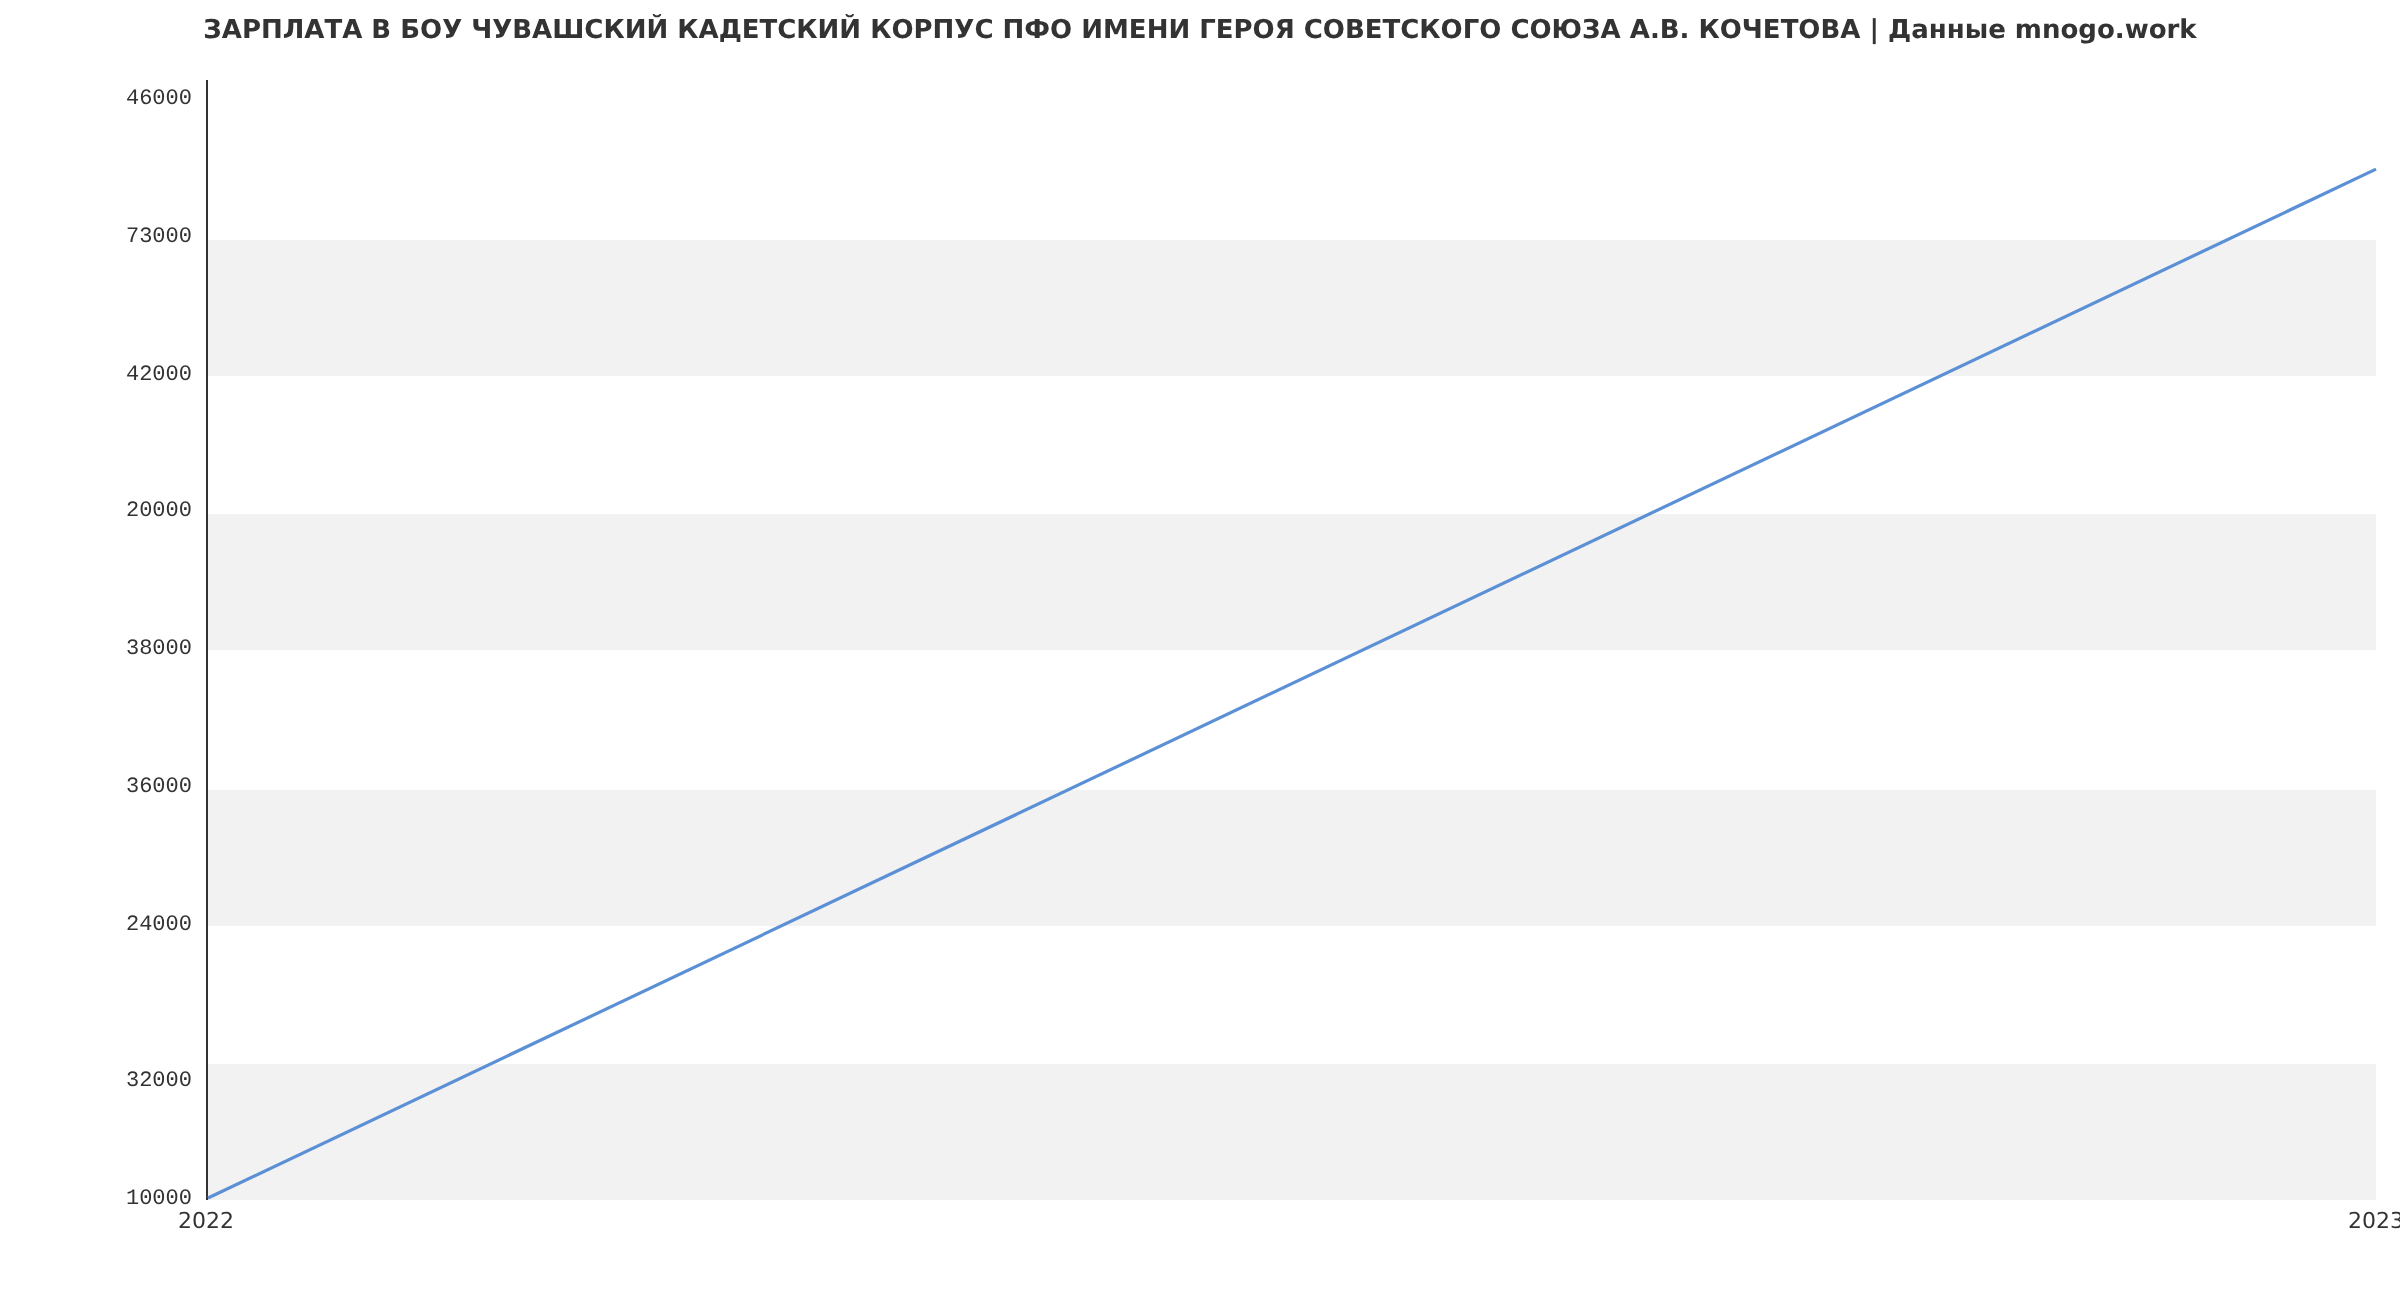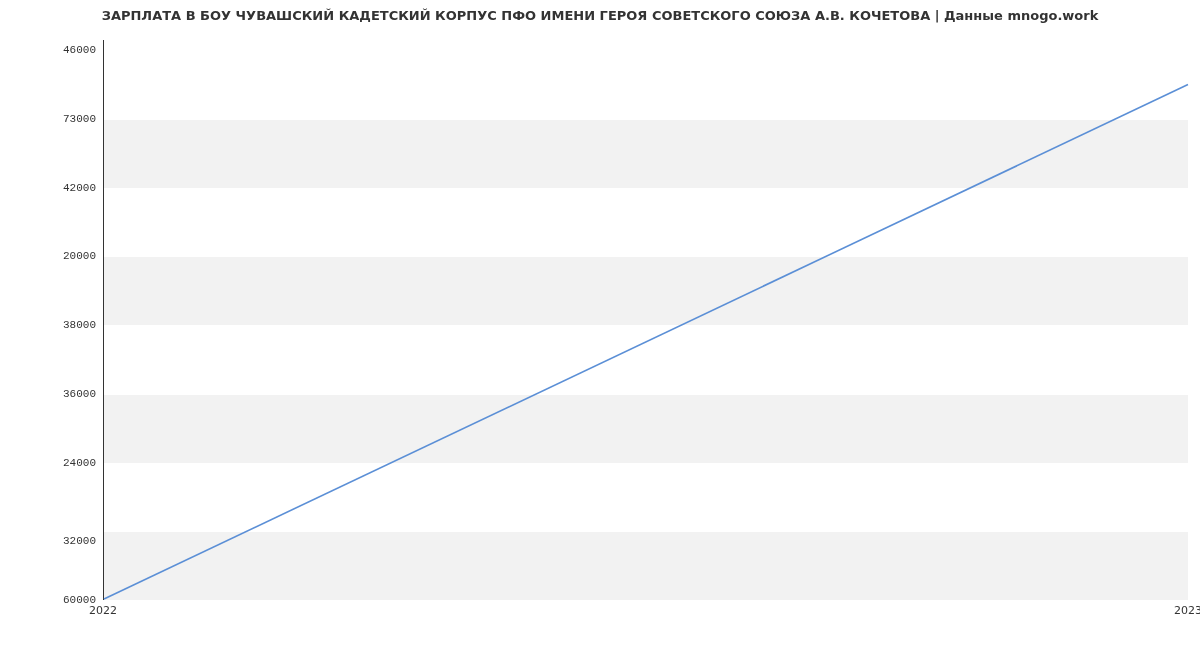--- a/index.html
+++ b/index.html
@@ -97,21 +97,21 @@
       <div class="gridline" style="top: 285.153px;"></div>
       <div class="gridline" style="top: 216.442px;"></div>
       <div class="gridline" style="top: 147.73px;"></div>
       <div class="gridline" style="top: 79.0184px;"></div>
       <div class="gridline" style="top: 10.3067px;"></div>
       <svg class="line" preserveAspectRatio="none" viewBox="0 0 1085 560">
         <polyline points="0,560 1085,44.6625766871166" fill="none" stroke="#5b8fd6" stroke-width="1.6"></polyline>
       </svg>
   </div>
 
-<div class="ytick" style="top: 600px;">60000</div>
+<div class="ytick" style="top: 600px;">10000</div>
     <div class="ytick" style="top: 531.288px; margin-top: 10px;">32000</div>
     <div class="ytick" style="top: 462.577px;">24000</div>
     <div class="ytick" style="top: 393.865px;">36000</div>
     <div class="ytick" style="top: 325px;">38000</div>
     <div class="ytick" style="top: 256.442px;">20000</div>
     <div class="ytick" style="top: 187.73px;">42000</div>
     <div class="ytick" style="top: 119.018px;">73000</div>
     <div class="ytick" style="top: 50.3067px;">46000</div>
     <div class="xtick" style="left: 103px;">2022</div>
     <div class="xtick" style="left: 1188px;">2023</div>

